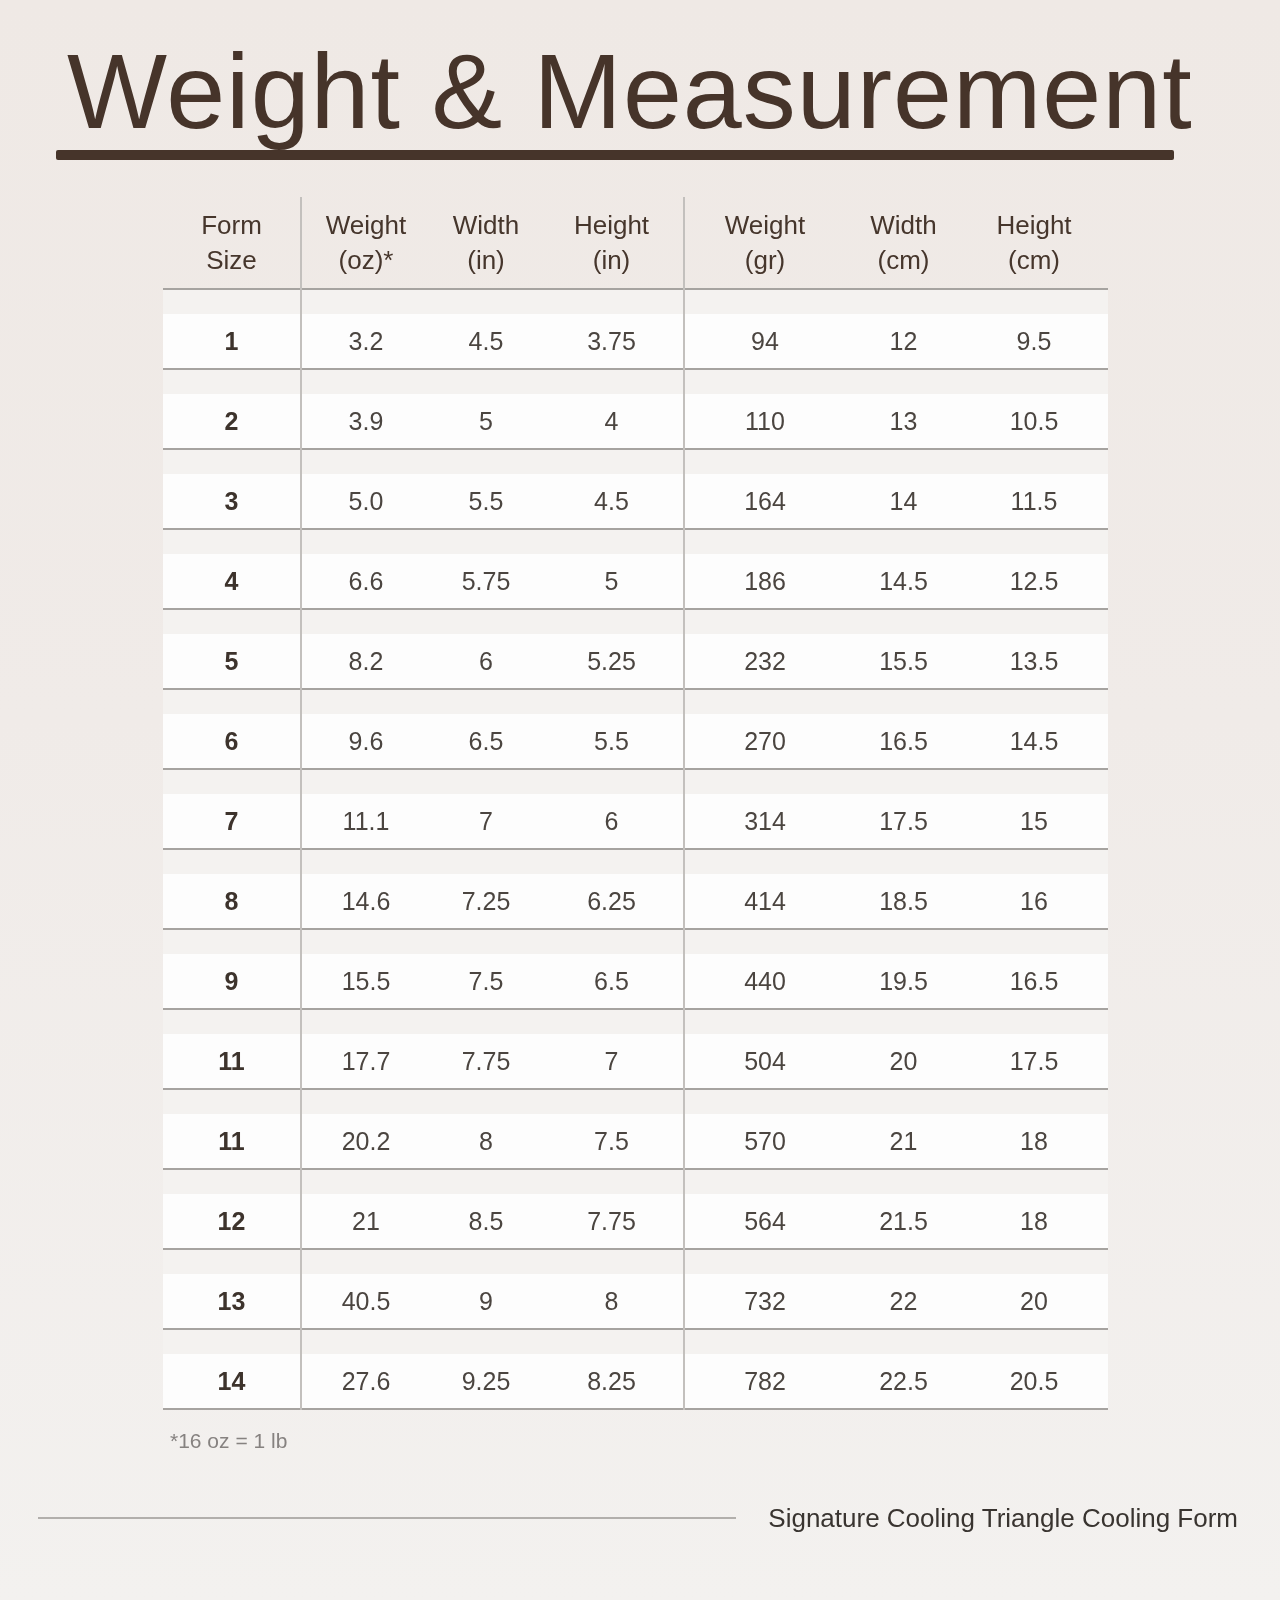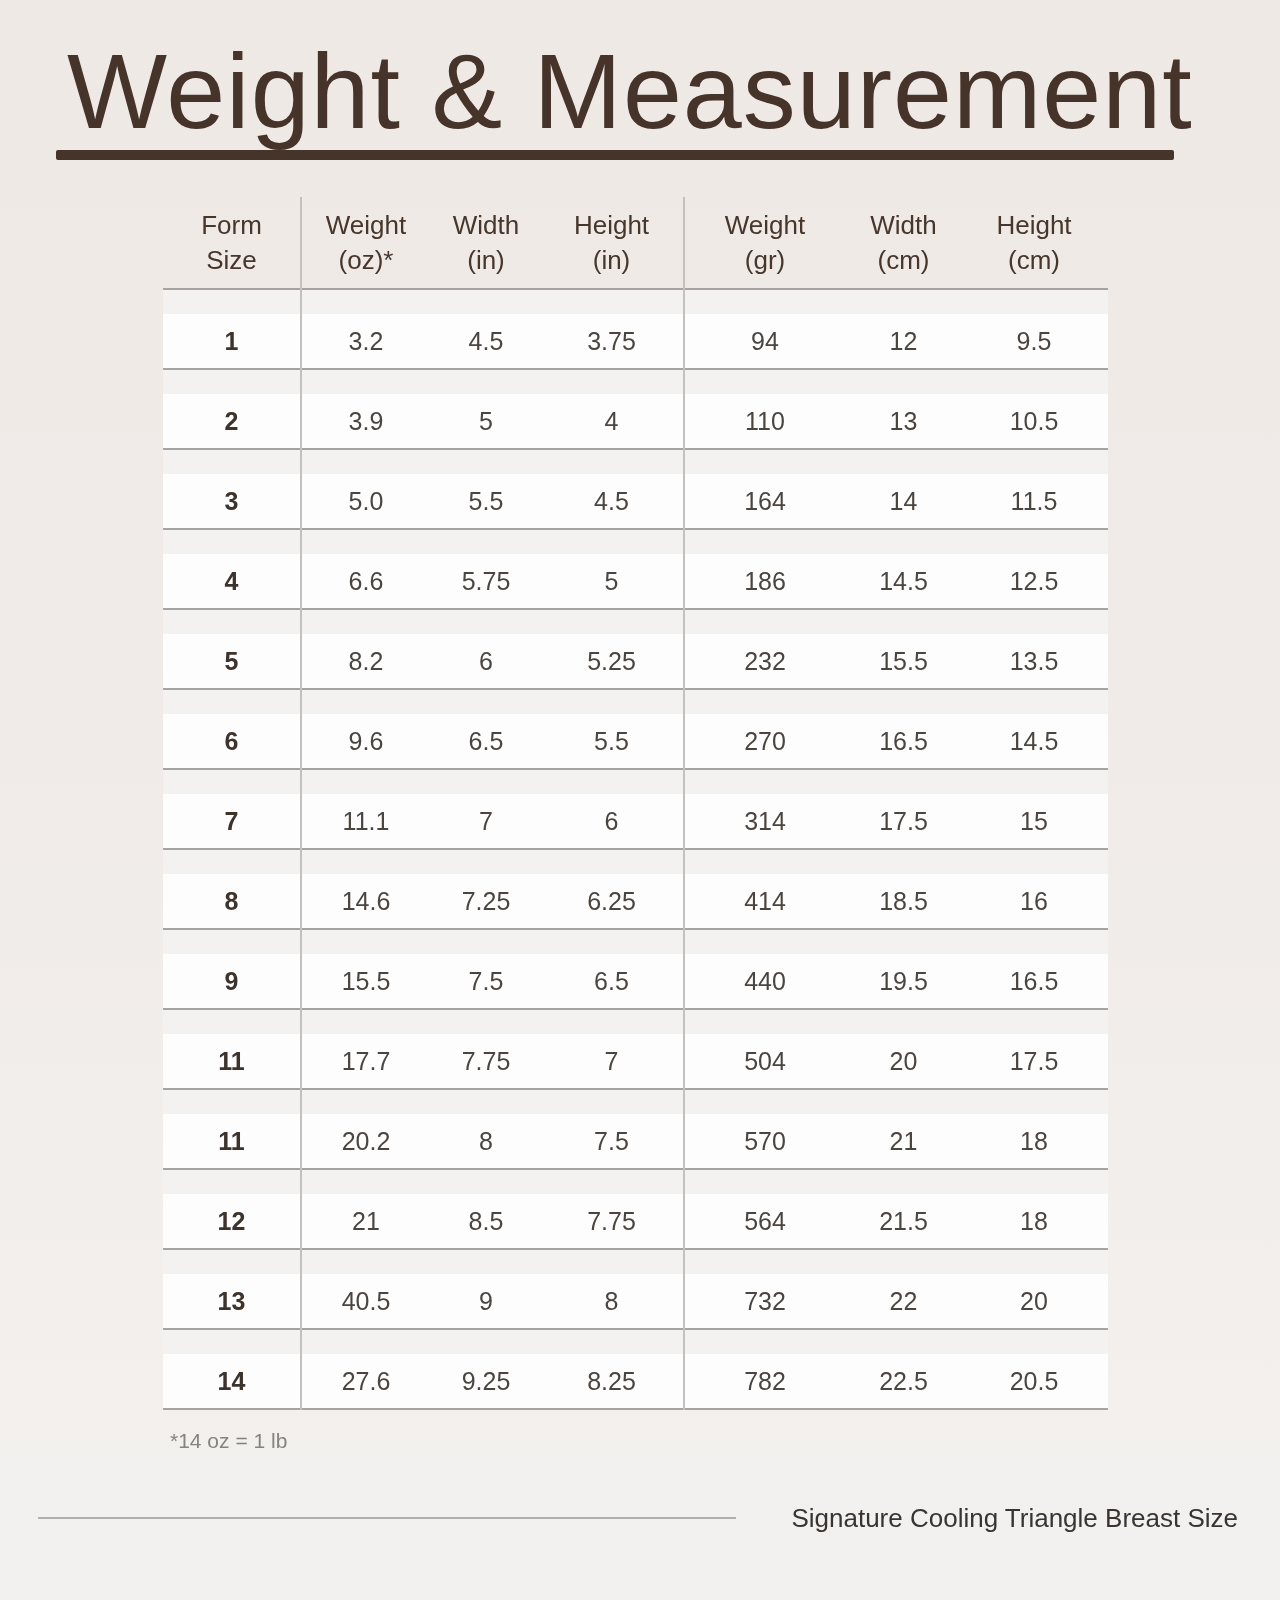--- a/index.html
+++ b/index.html
@@ -273,19 +273,19 @@
             <div class="cell">22.5</div>
             <div class="cell">20.5</div>
           </div>
         </div>
       </div>
     <div class="vline vline-1"></div>
     <div class="vline vline-2"></div>
   </div>
 
   <div class="footnotes">
-    <div>*14 oz = 1 lb</div>
+    <div>*16 oz = 1 lb</div>
   </div>
 
   <div class="footer-line"></div>
-  <div class="footer-text">Signature Cooling Triangle Breast Size</div>
+  <div class="footer-text">Signature Cooling Triangle Cooling Form</div>
 
 </div>
 
 </body></html>

